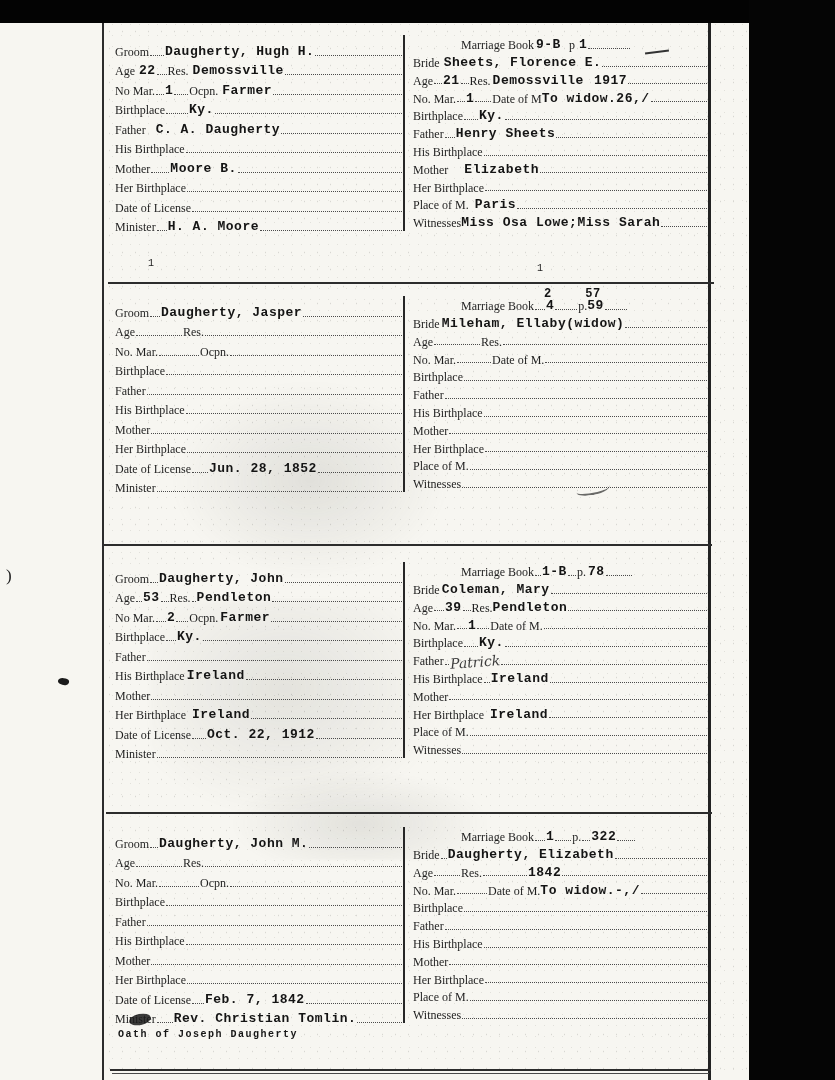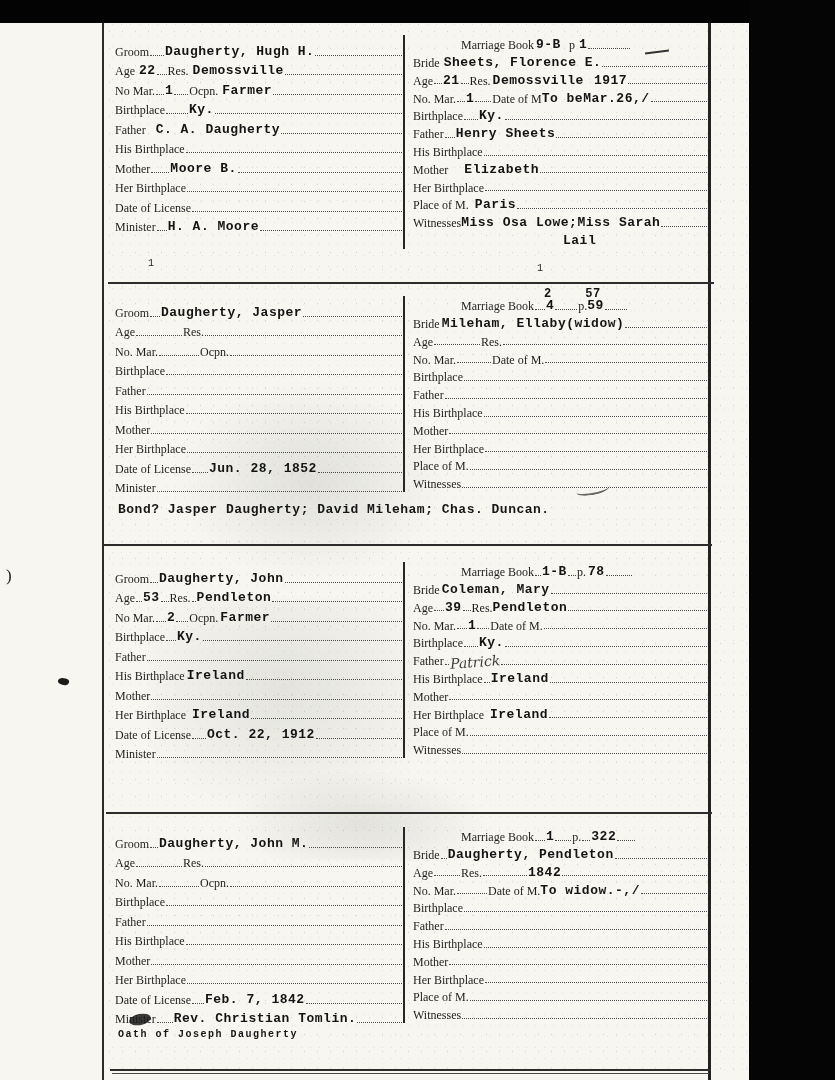--- a/index.html
+++ b/index.html
@@ -172,21 +172,21 @@
           <span class="sp" style="flex: 0 0 10px;"></span>
           <span class="val">1917</span>
           <span class="dots"></span>
         </div>
         <div class="rrow">
           <span class="lbl">No. Mar.</span>
           <span class="dots" style="flex: 0 0 8px;"></span>
           <span class="val">1</span>
           <span class="dots" style="flex: 0 0 16px;"></span>
           <span class="lbl">Date of M</span>
-          <span class="val">To beMar.26,/</span>
+          <span class="val">To widow.26,/</span>
           <span class="dots"></span>
         </div>
         <div class="rrow">
           <span class="lbl">Birthplace</span>
           <span class="dots" style="flex: 0 0 14px;"></span>
           <span class="val">Ky.</span>
           <span class="dots"></span>
         </div>
         <div class="rrow">
           <span class="lbl">Father</span>
@@ -211,25 +211,20 @@
         <div class="rrow">
           <span class="lbl">Place of M.</span>
           <span class="sp" style="flex: 0 0 6px;"></span>
           <span class="val">Paris</span>
           <span class="dots"></span>
         </div>
         <div class="rrow">
           <span class="lbl">Witnesses</span>
           <span class="val">Miss Osa Lowe;Miss Sarah</span>
           <span class="dots"></span>
-        </div>
-        <div class="rrow">
-          <span class="sp" style="flex: 0 0 150px;"></span>
-          <span class="val">Lail</span>
-          <span class="sp" style="flex: 1 1 0px;"></span>
         </div>
       </div>
   </div>
   <div class="block b1" id="block-1">
     <div class="col-left">
         <div class="lrow">
           <span class="lbl">Groom</span>
           <span class="dots" style="flex: 0 0 10px;"></span>
           <span class="val">Daugherty, Jasper</span>
           <span class="dots"></span>
@@ -538,21 +533,21 @@
           <span class="dots" style="flex: 0 0 16px;"></span>
           <span class="lbl">p.</span>
           <span class="dots" style="flex: 0 0 8px;"></span>
           <span class="val">322</span>
           <span class="dots" style="flex: 0 0 18px;"></span>
           <span class="sp" style="flex: 1 1 0px;"></span>
         </div>
         <div class="rrow">
           <span class="lbl">Bride</span>
           <span class="dots" style="flex: 0 0 6px;"></span>
-          <span class="val">Daugherty, Pendleton</span>
+          <span class="val">Daugherty, Elizabeth</span>
           <span class="dots"></span>
         </div>
         <div class="rrow">
           <span class="lbl">Age</span>
           <span class="dots" style="flex: 0 0 26px;"></span>
           <span class="lbl">Res.</span>
           <span class="dots" style="flex: 0 0 44px;"></span>
           <span class="val">1842</span>
           <span class="dots"></span>
         </div>
@@ -587,21 +582,20 @@
           <span class="lbl">Place of M.</span>
           <span class="dots"></span>
         </div>
         <div class="rrow">
           <span class="lbl">Witnesses</span>
           <span class="dots"></span>
         </div>
       </div>
   </div>
 
-  <div class="note bond">Bond? Jasper Daugherty; David Mileham; Chas. Duncan.</div>
   <div class="note oath">Oath of Joseph Daugherty</div>
 
   <div class="mark paren">)</div>
   <div class="mark tickA">1</div>
   <div class="mark tickB">1</div>
   <div class="mark blot1"></div>
   <div class="mark minblot"></div>
   <div class="mark squig"></div>
   <div class="mark dashA"></div>
 </div>

